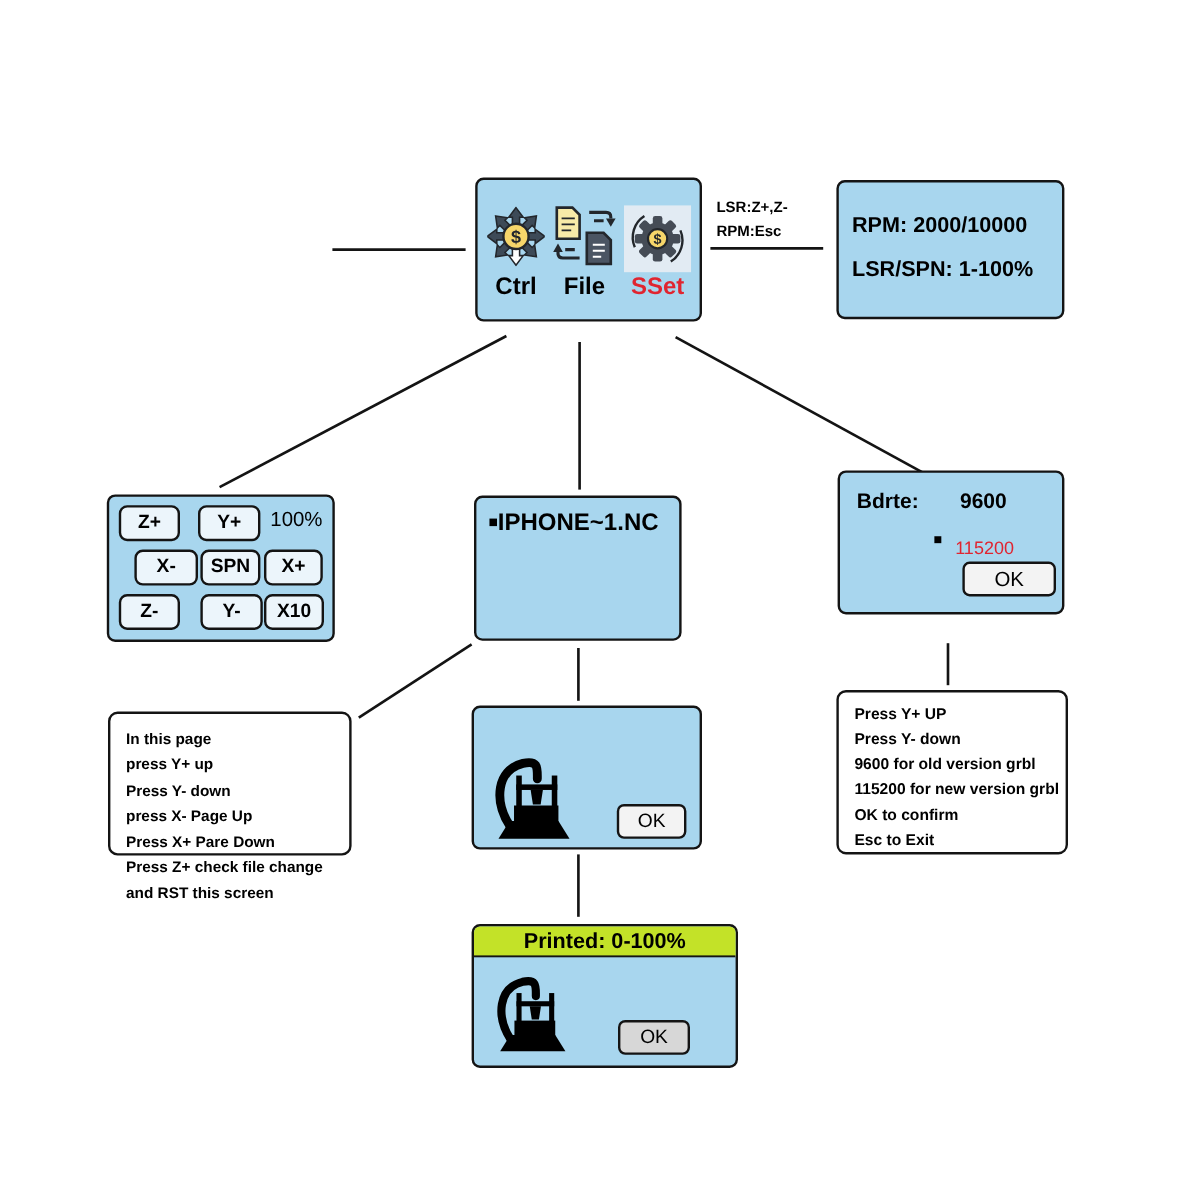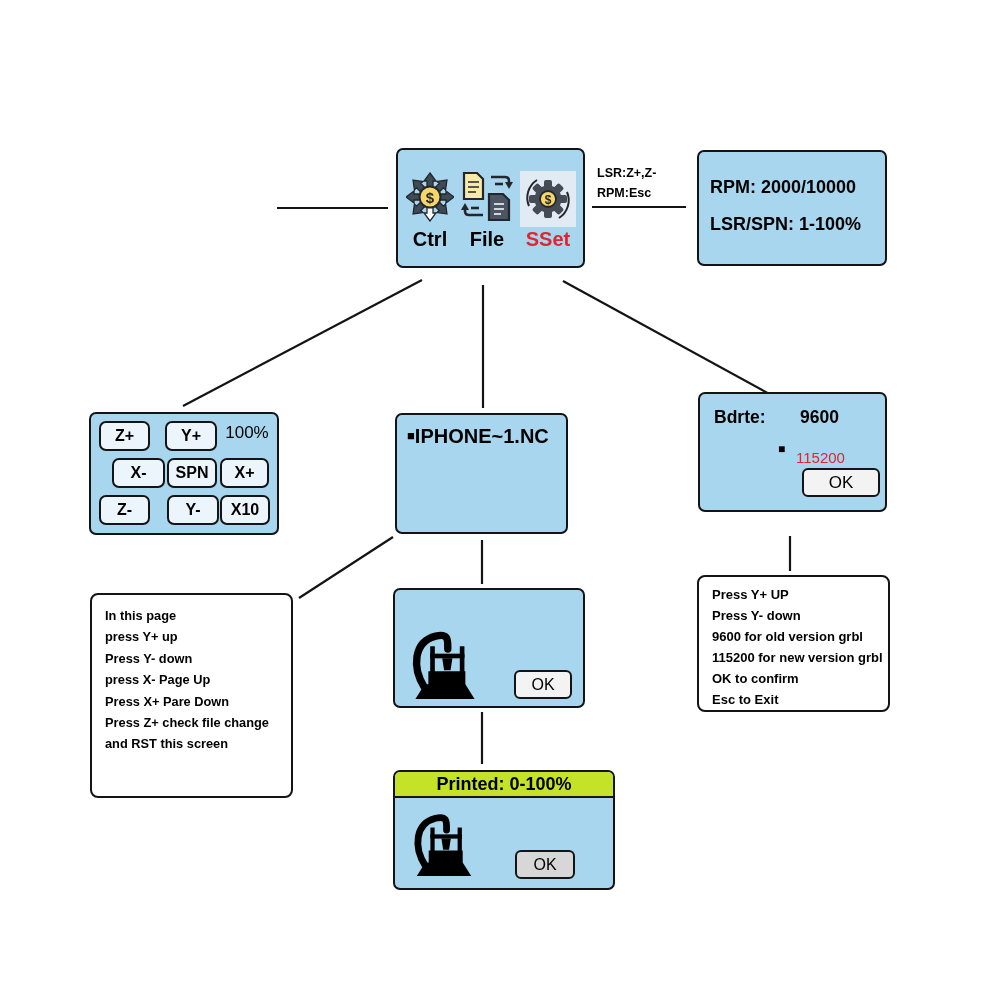--- a/index.html
+++ b/index.html
@@ -130,21 +130,21 @@
   </div>
 
   <div class="screen" style="left:698px; top:392px; width:189px; height:120px;">
     <div style="position:absolute; left:14px; top:13px; font-weight:bold; font-size:17.5px; color:#000;">Bdrte:</div>
     <div style="position:absolute; left:100px; top:13px; font-weight:bold; font-size:17.5px; color:#000;">9600</div>
     <div style="position:absolute; left:78px; top:48px; font-size:12px; color:#000;">■</div>
     <div style="position:absolute; left:96px; top:43px; font-weight:normal; font-size:15px; color:var(--red);margin-top:12px;">115200</div>
     <div class="okbtn" style="left:102px; top:74px; width:78px; height:29px;">OK</div>
   </div>
 
-  <div class="note" style="left:90px; top:593px; width:203px; height:205px; line-height:21.4px;">
+  <div class="note" style="left:90px; top:593px; width:203px; height:120px; line-height:21.4px;">
     <div>In this page</div>
     <div>press Y+ up</div>
     <div>Press Y- down</div>
     <div>press X- Page Up</div>
     <div>Press X+ Pare Down</div>
     <div>Press Z+ check file change</div>
     <div>and RST this screen</div>
   </div>
 
   <div class="screen" style="left:393px; top:588px; width:192px; height:120px;">

